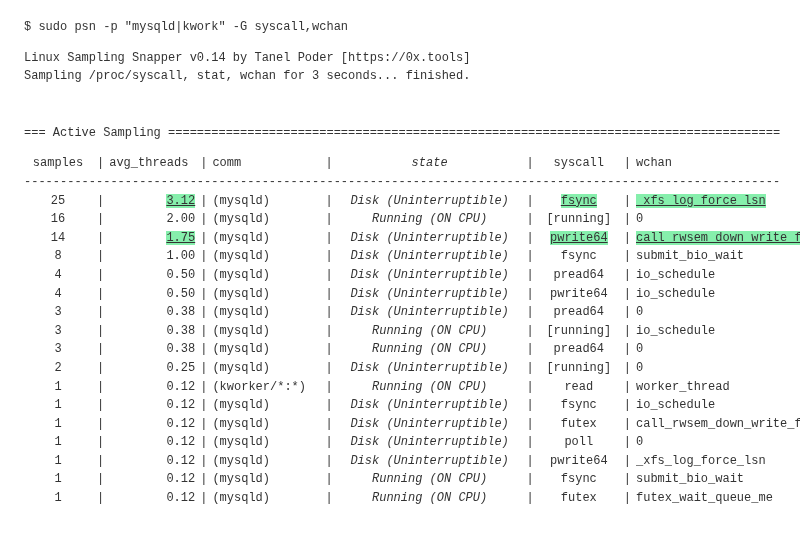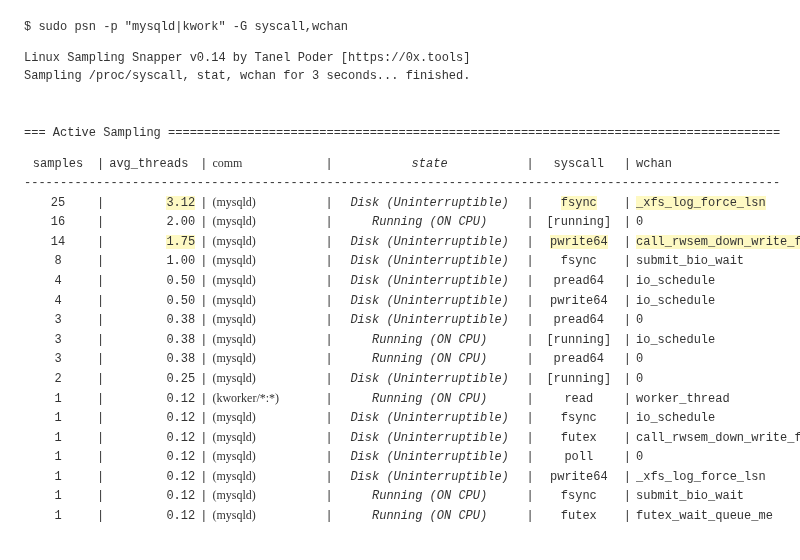--- a/index.html
+++ b/index.html
@@ -5,27 +5,27 @@
     body {
       font-family: "Courier New", monospace;
       font-size: 12px;
       background: #fff;
       color: #333;
       margin: 0;
       padding: 18px 24px;
       white-space: nowrap;
       line-height: 1.55;
     }
-    .hl { background-color: #fef9c3; }
+    .hl { background-color: #86efac; text-decoration: underline; }
     .line { display: block; }
     .header-row, .sep-row, .data-row { display: block; }
     .cell { display: inline-block; }
     .col-samples { width: 68px; text-align: center; }
     .col-avg { width: 86px; text-align: right; }
-    .col-comm { width: 108px; text-align: left; font-family: Liberation Serif, serif; }
+    .col-comm { width: 108px; text-align: left; }
     .col-state { width: 184px; text-align: center; font-style: italic; }
     .col-syscall { width: 80px; text-align: center; }
     .col-wchan { text-align: right; }
     .pipe { padding: 0 5px; }
     .spacer { height: 12px; }
     .spacer-big { height: 38px; }
   </style>
 </head>
 <body>
 

